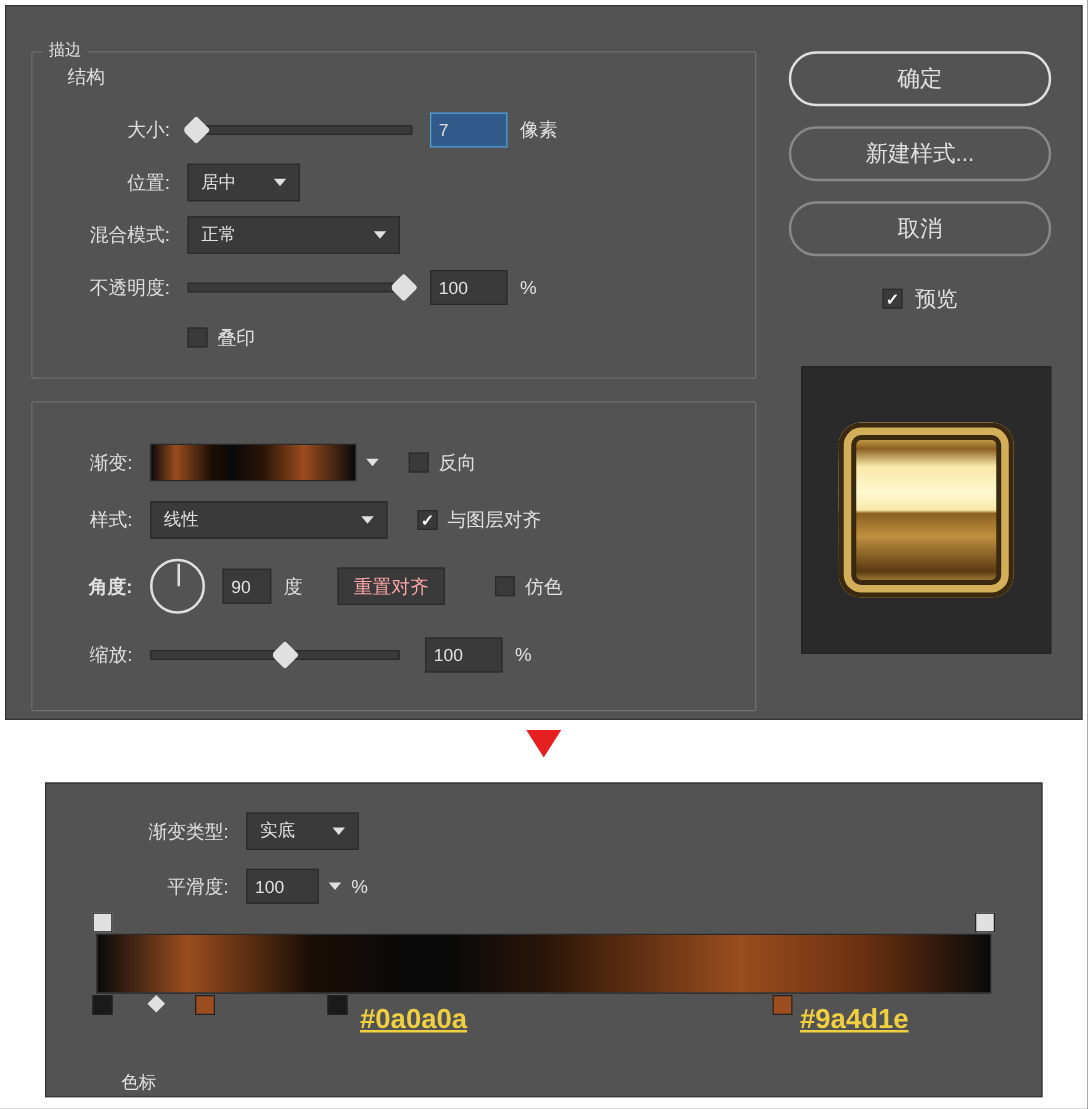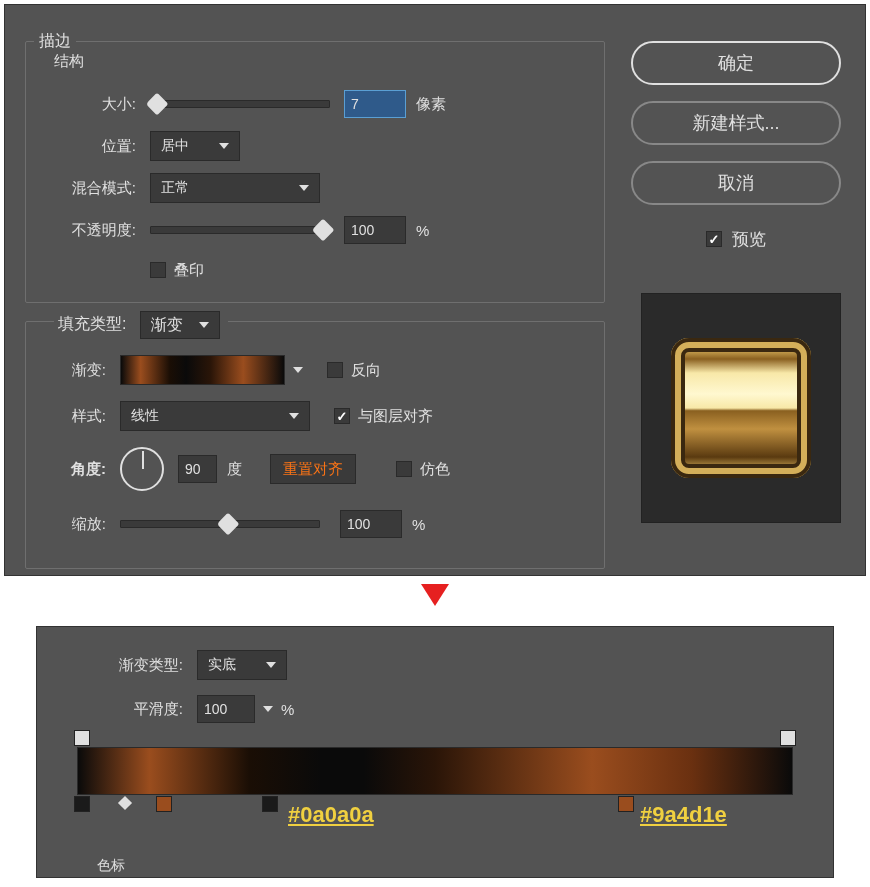--- a/index.html
+++ b/index.html
@@ -1,34 +1,34 @@
 <!DOCTYPE html>
 <html><head>
 <meta charset="utf-8">
 <style>
 * { box-sizing: border-box; margin: 0; padding: 0; }
 body { background: #fff; font-family: "Microsoft YaHei", sans-serif; font-size: 14px; color: #e0e0e0; width: 870px; }
 .watermark { position: absolute; top: 6px; right: 12px; font-size: 11px; color: #bbb; letter-spacing: 0.5px; }
 .panel-top { background: #535353; margin: 4px auto 0; width: 862px; height: 572px; position: relative; border: 1px solid #333; }
 .panel-bottom { background: #535353; margin: 20px auto 0; width: 798px; height: 252px; position: relative; border: 1px solid #333; }
 .fieldset { position: absolute; border: 1px solid #6f6f6f; border-radius: 2px; }
-.legend { position: absolute; top: -11px; left: 8px; background: #535353; padding: 0 5px; font-size: 16px; color: #e0e0e0; }
+.legend { position: absolute; top: -11px; left: 8px; background: #535353; padding: 0 5px; font-size: 13px; color: #e0e0e0; }
 .label { color: #e0e0e0; font-size: 15px; text-align: right; display: inline-block; }
 .row { display: flex; align-items: center; height: 36px; }
 .slider-track { background: #3a3a3a; height: 8px; border: 1px solid #2a2a2a; position: relative; border-radius: 1px; }
 .slider-thumb { position: absolute; top: -5px; width: 16px; height: 16px; background: #e0e0e0; transform: rotate(45deg); border-radius: 2px 2px 2px 4px; }
 .input-num { background: #3a3a3a; border: 1px solid #2a2a2a; color: #e0e0e0; height: 28px; padding: 0 6px; font-size: 14px; }
 .input-num.selected { border: 1px solid #5a9fd4; background: #2f5a8a; }
 .select { background: #3a3a3a; border: 1px solid #2a2a2a; color: #e0e0e0; height: 30px; padding: 0 10px; display: flex; align-items: center; justify-content: space-between; gap: 10px; cursor: pointer; }
 .chevron { width: 0; height: 0; border-left: 5px solid transparent; border-right: 5px solid transparent; border-top: 6px solid #e0e0e0; }
 .checkbox { width: 16px; height: 16px; background: #3a3a3a; border: 1px solid #2a2a2a; display: inline-flex; align-items: center; justify-content: center; }
 .checkbox.checked::after { content: "✓"; color: #fff; font-size: 13px; font-weight: bold; }
 .btn-pill { background: #535353; border: 2px solid #e0e0e0; border-radius: 22px; height: 44px; width: 210px; color: #e0e0e0; font-size: 18px; display: flex; align-items: center; justify-content: center; cursor: pointer; }
 .btn-pill.secondary { border-color: #888; }
-.btn-rect { background: #3a3a3a; border: 1px solid #2a2a2a; color: #f97316; height: 30px; padding: 0 12px; display: flex; align-items: center; cursor: pointer; font-size: 15px; }
+.btn-rect { background: #3a3a3a; border: 1px solid #2a2a2a; color: #fca5a5; height: 30px; padding: 0 12px; display: flex; align-items: center; cursor: pointer; font-size: 15px; }
 .gradient-swatch { width: 165px; height: 30px; border: 1px solid #2a2a2a; background: linear-gradient(90deg, #0a0a0a 0%, #9a4d1e 12%, #1a0e05 30%, #0a0a0a 40%, #2a1508 55%, #9a4d1e 75%, #0a0a0a 100%); cursor: pointer; }
 .angle-dial { width: 44px; height: 44px; border: 2px solid #e0e0e0; border-radius: 50%; position: relative; background: #535353; }
 .angle-dial::after { content: ""; position: absolute; left: 50%; top: 2px; width: 2px; height: 18px; background: #e0e0e0; transform-origin: bottom; }
 .preview-box { position: absolute; right: 24px; top: 288px; width: 200px; height: 230px; background: #2a2a2a; border: 1px solid #222; display: flex; align-items: center; justify-content: center; }
 .preview-inner { width: 140px; height: 140px; border-radius: 18px; background: linear-gradient(180deg, #f8e8a8 0%, #d4af5a 8%, #8a6020 15%, #f8e8a8 25%, #fff8d0 40%, #f8e8a8 50%, #8a6020 52%, #c09040 65%, #5a3a10 85%, #d4af5a 95%, #8a6020 100%); box-shadow: inset 0 0 0 4px #3a2810, inset 0 0 0 10px #d4af5a, inset 0 0 0 14px #3a2810; }
 .arrow-down { width: 0; height: 0; border-left: 14px solid transparent; border-right: 14px solid transparent; border-top: 22px solid #e62020; margin: 8px auto 0; }
 .grad-bar-wrap { position: absolute; left: 40px; right: 40px; top: 120px; }
 .grad-bar { height: 48px; border: 1px solid #2a2a2a; background: linear-gradient(90deg, #0a0a0a 0%, #9a4d1e 10%, #1a0e05 24%, #0a0a0a 34%, #0a0a0a 40%, #2a1508 50%, #9a4d1e 72%, #6a3010 86%, #0a0a0a 100%); position: relative; }
 .stop-marker { position: absolute; width: 16px; height: 16px; background: #e0e0e0; border: 1px solid #222; }
 .stop-marker.top { top: -18px; }
@@ -96,28 +96,20 @@
     </div>
 
     <div class="row" style="position:absolute; left:124px; top:210px;">
       <span class="checkbox"></span>
       <div style="width:8px;"></div>
       <span class="unit">叠印</span>
     </div>
   </div>
 
   <div class="fieldset" style="left:20px; top:316px; width:580px; height:248px;">
-    <span class="legend" style="left:28px; padding:0 8px 0 4px;">
-      <span>填充类型:</span>
-      &nbsp;
-      <span class="select" style="display:inline-flex; width:80px; height:28px; vertical-align:middle;">
-        <span>渐变</span>
-        <span class="chevron"></span>
-      </span>
-    </span>
 
     <div class="row" style="position:absolute; left:10px; top:76px;">
       <span class="label" style="width:70px;">样式:</span>
       <div style="width:14px;"></div>
       <div class="select" style="width:190px;">
         <span>线性</span>
         <span class="chevron"></span>
       </div>
       <div style="width:24px;"></div>
       <span class="checkbox checked"></span>

